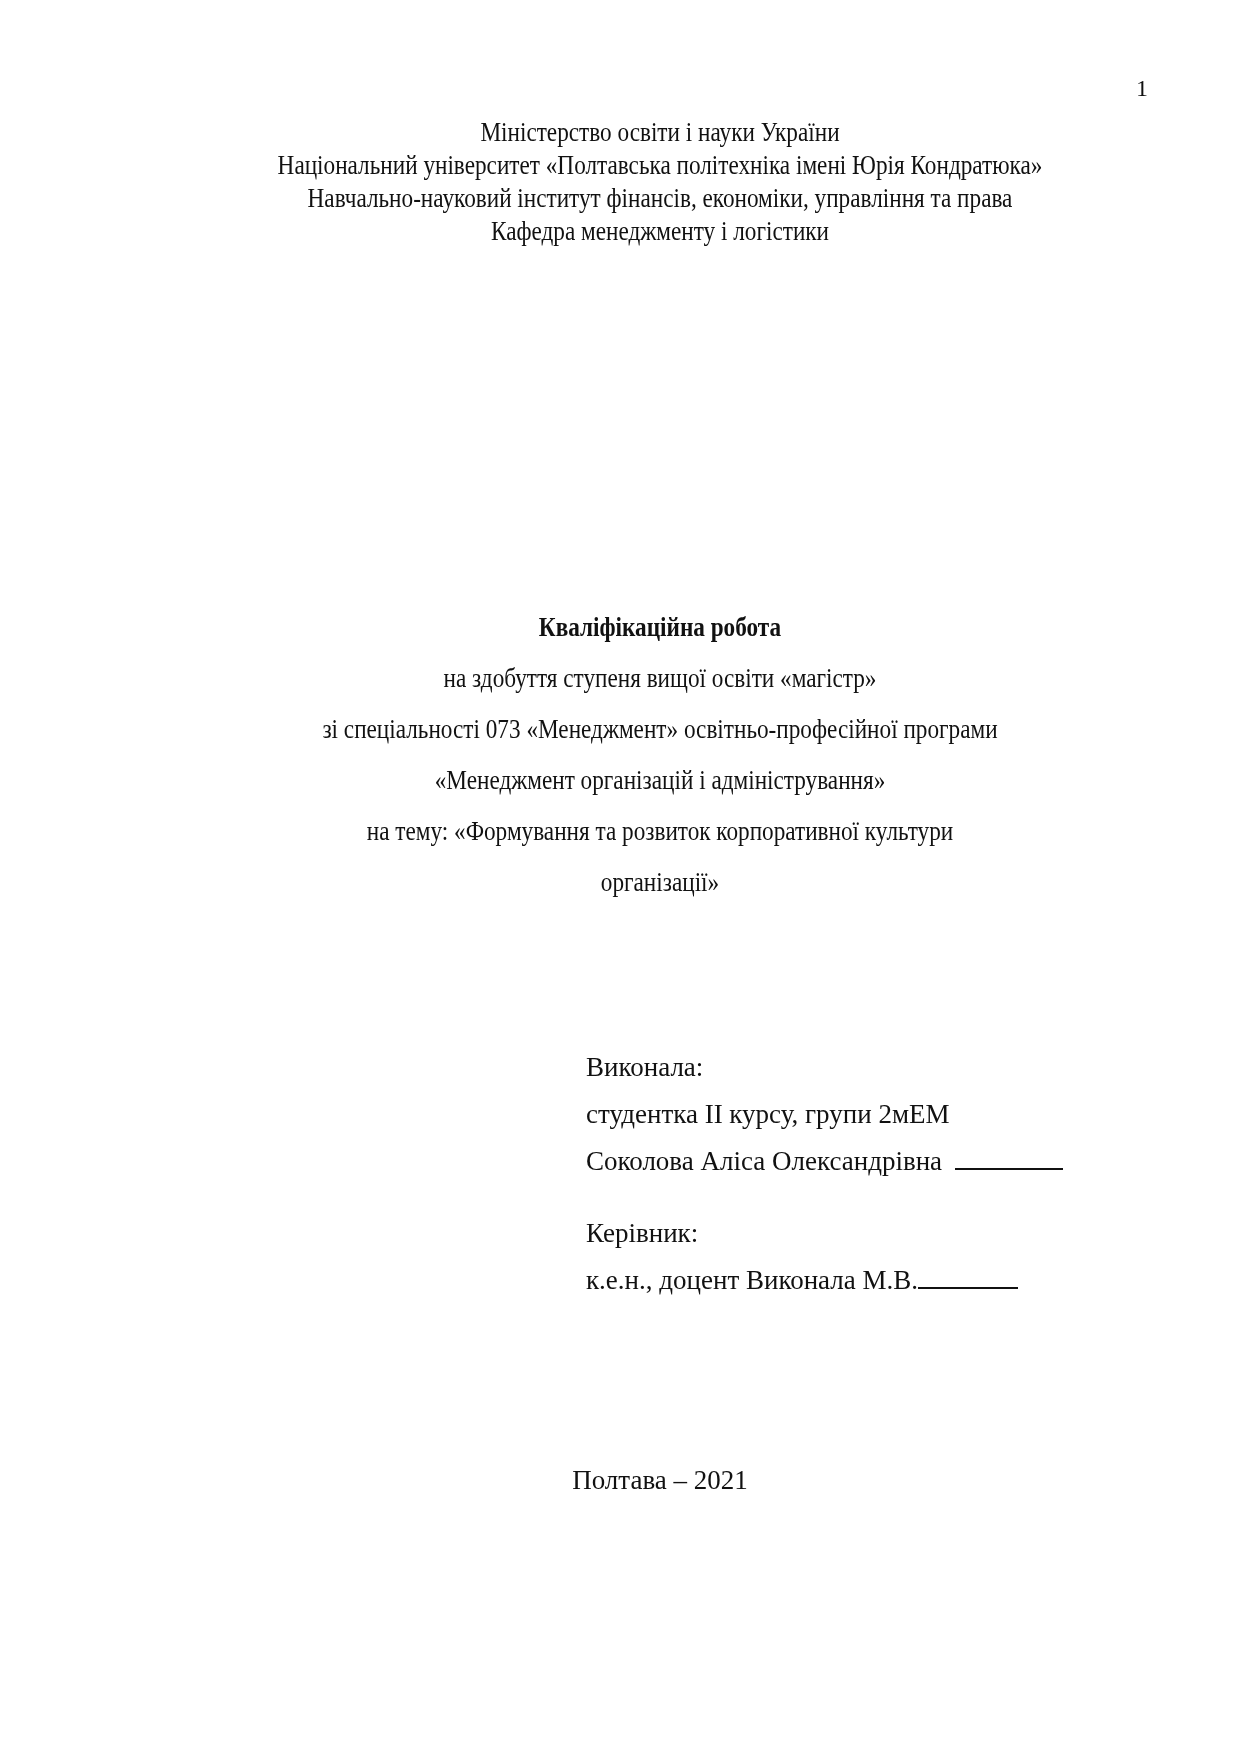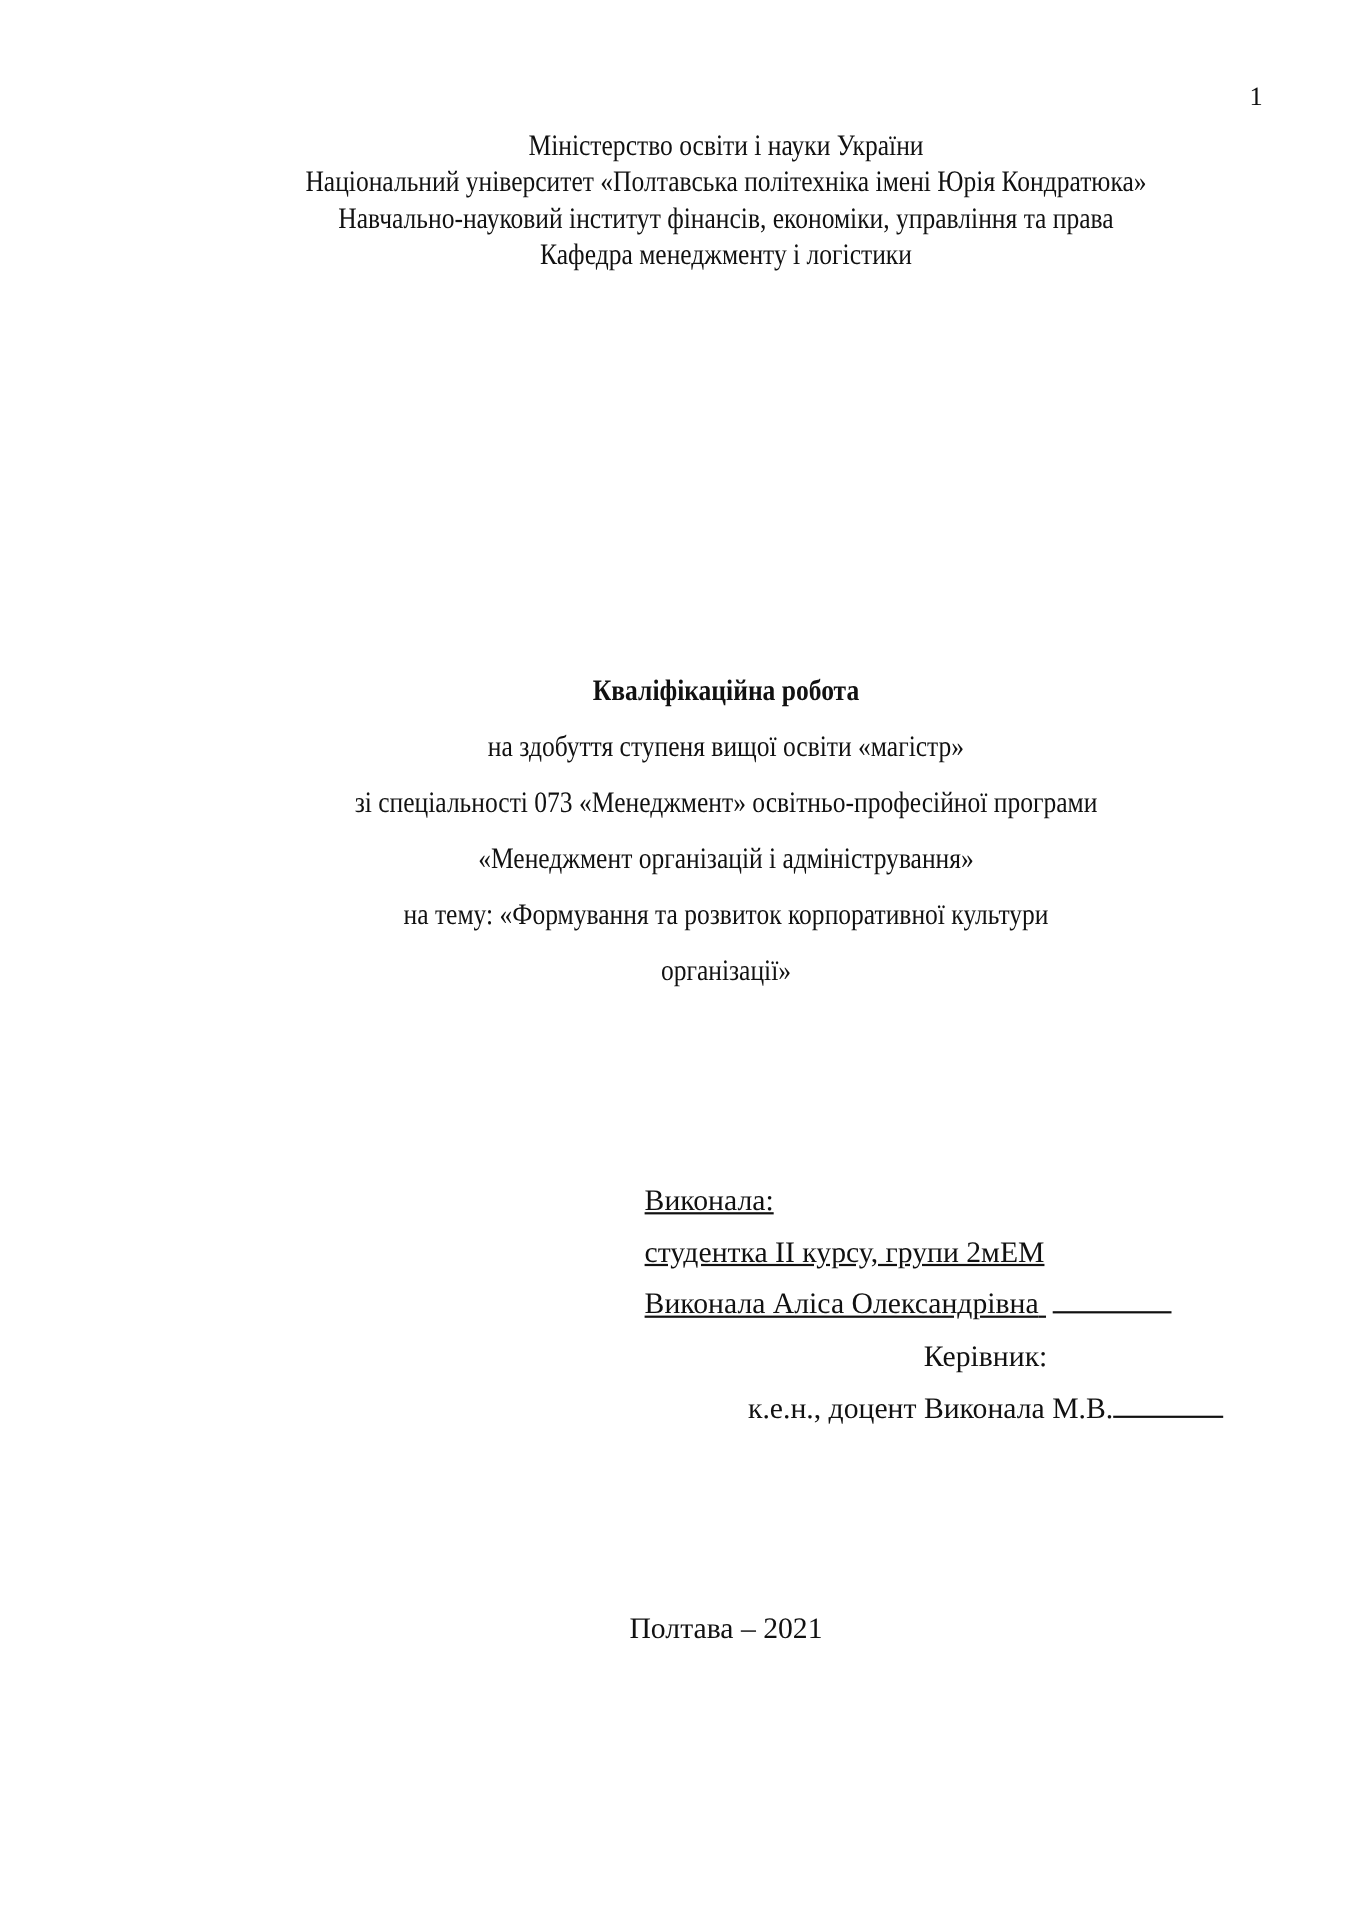--- a/index.html
+++ b/index.html
@@ -93,29 +93,29 @@
 
 <div class="title-block">
   <div class="title-line bold">Кваліфікаційна робота</div>
   <div class="title-line">на здобуття ступеня вищої освіти «магістр»</div>
   <div class="title-line">зі спеціальності 073 «Менеджмент» освітньо-професійної програми</div>
   <div class="title-line">«Менеджмент організацій і адміністрування»</div>
   <div class="title-line">на тему: «Формування та розвиток корпоративної культури</div>
   <div class="title-line">організації»</div>
 </div>
 
-<div class="signature-block" style="top: 1068px; text-decoration: underline;">
+<div class="signature-block" style="top: 1044px;">
   <div class="sig-line">Виконала:</div>
   <div class="sig-line">студентка ІІ курсу, групи 2мЕМ</div>
   <div class="sig-line">
-    <span>Виконала Аліса Олександрівна</span>
+    <span>Соколова Аліса Олександрівна</span>
     <span class="underline-blank" style="width: 108px; margin-left: 6px;"></span>
   </div>
 </div>
 
-<div class="signature-block" style="top: 1210px; text-align: center;">
+<div class="signature-block" style="top: 1210px;">
   <div class="sig-line">Керівник:</div>
   <div class="sig-line">
     <span>к.е.н., доцент Виконала М.В.</span><span class="underline-blank" style="width: 100px;"></span>
   </div>
 </div>
 
 <div class="city-year">Полтава – 2021</div>
 
 </body></html>

